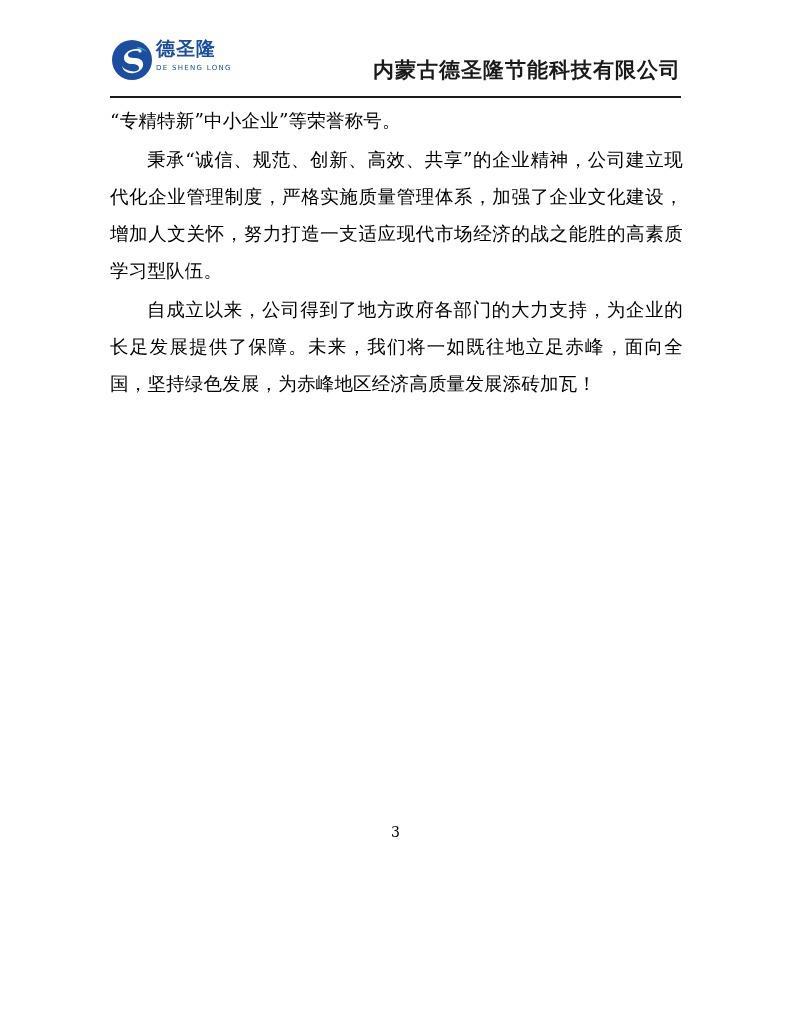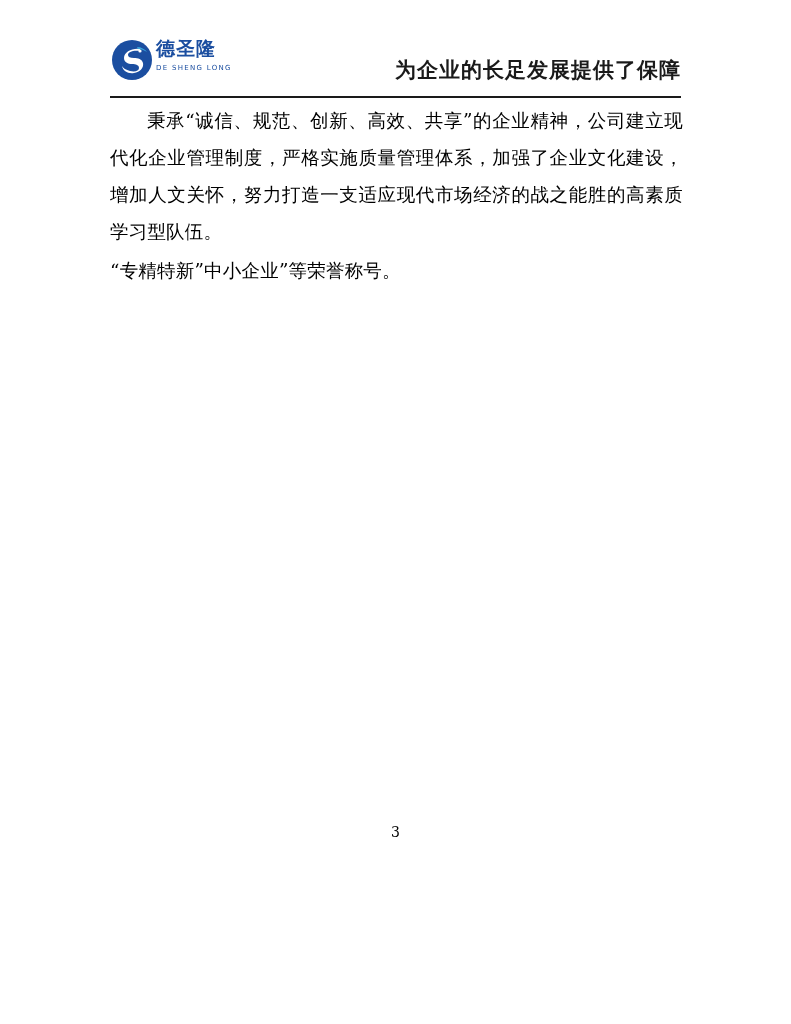--- a/index.html
+++ b/index.html
@@ -132,25 +132,26 @@
           <circle cx="22" cy="22" r="20" fill="#1b4ea0"></circle>
           <path d="M30 11 C22 10, 14 14, 14 20 C14 24, 18 26, 22 26 C26 26, 29 27, 29 30 C29 33, 25 34, 20 33 C16 32, 13 30, 12 28 C13 33, 18 36, 24 35 C30 34, 34 30, 33 25 C32 21, 28 20, 24 20 C20 20, 18 19, 18 17 C18 14, 23 12, 30 13 Z" fill="#ffffff"></path>
           <path d="M27 9 C31 9, 35 11, 37 14 C34 12, 31 11, 28 11 Z" fill="#3aa7dc"></path>
           <circle cx="30" cy="13" r="1.6" fill="#ffffff"></circle>
         </svg>
       </span>
       <span class="logo-cn">德圣隆</span>
       <span class="logo-en">DE SHENG LONG</span>
     </div>
 
-    <div class="company-name">为企业的长足发展提供了保障</div>
+    <div class="company-name">内蒙古德圣隆节能科技有限公司</div>
   </div>
 
   <div class="header-rule"></div>
 
   <div class="content">
+    <p class="para">“专精特新”中小企业”等荣誉称号。</p>
     <p class="para indent">秉承“诚信、规范、创新、高效、共享”的企业精神，公司建立现代化企业管理制度，严格实施质量管理体系，加强了企业文化建设，增加人文关怀，努力打造一支适应现代市场经济的战之能胜的高素质学习型队伍。</p>
-    <p class="para">“专精特新”中小企业”等荣誉称号。</p>
+    <p class="para indent">自成立以来，公司得到了地方政府各部门的大力支持，为企业的长足发展提供了保障。未来，我们将一如既往地立足赤峰，面向全国，坚持绿色发展，为赤峰地区经济高质量发展添砖加瓦！</p>
   </div>
 
   <div class="page-number">3</div>
 
 </div>
 
 </body></html>

